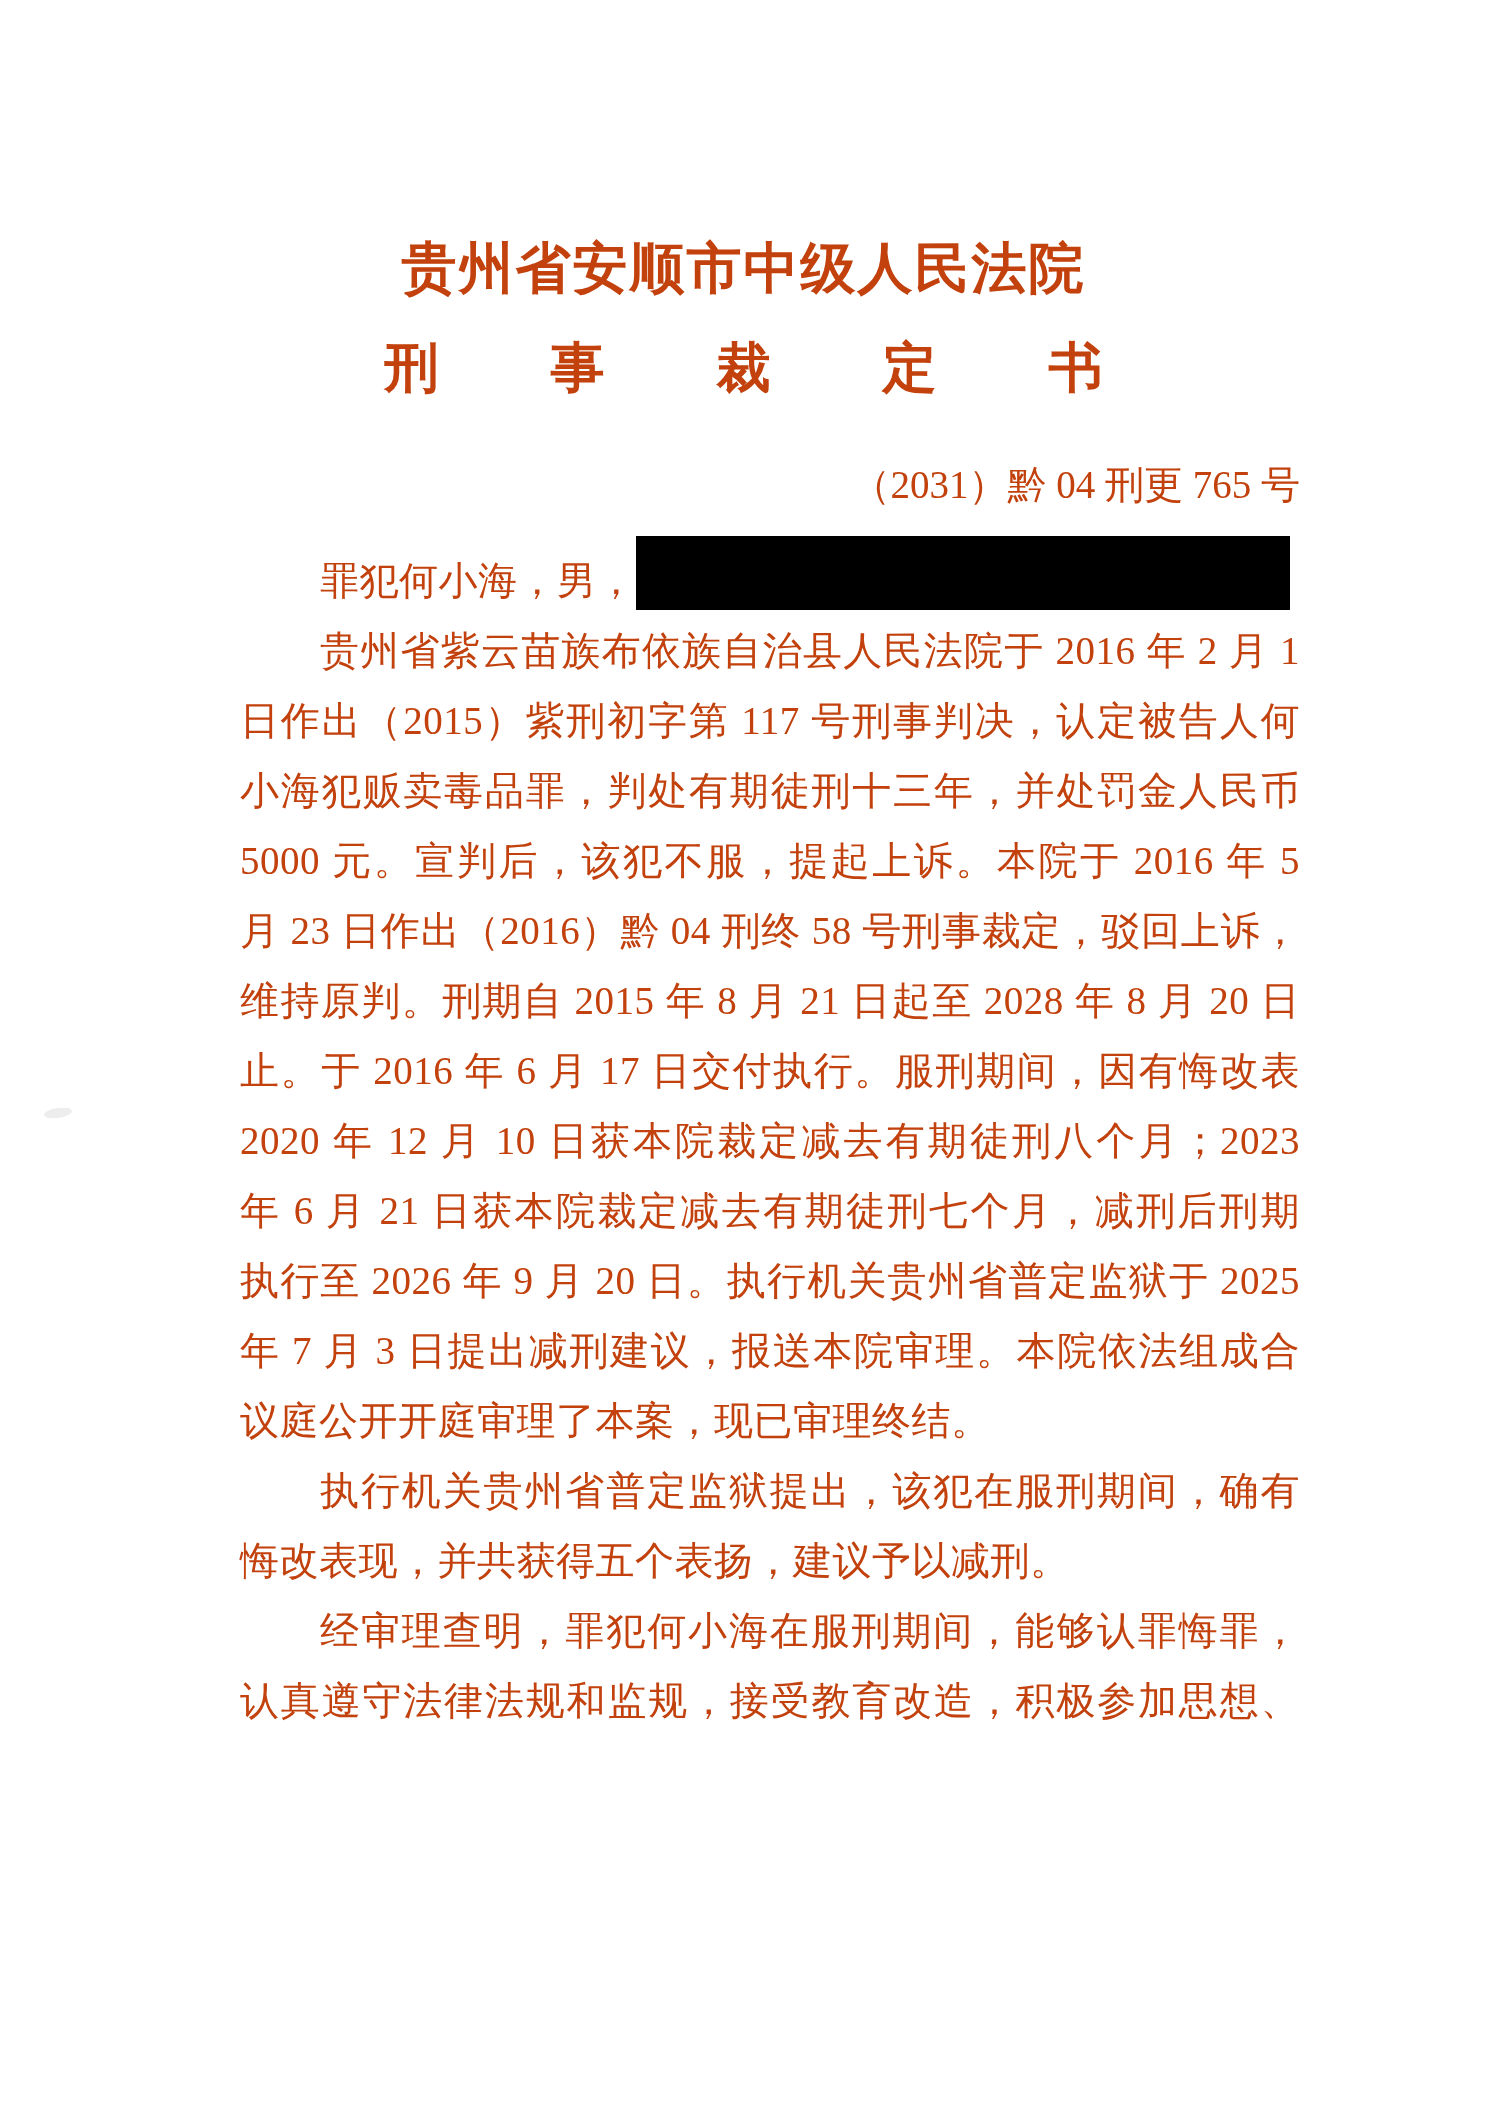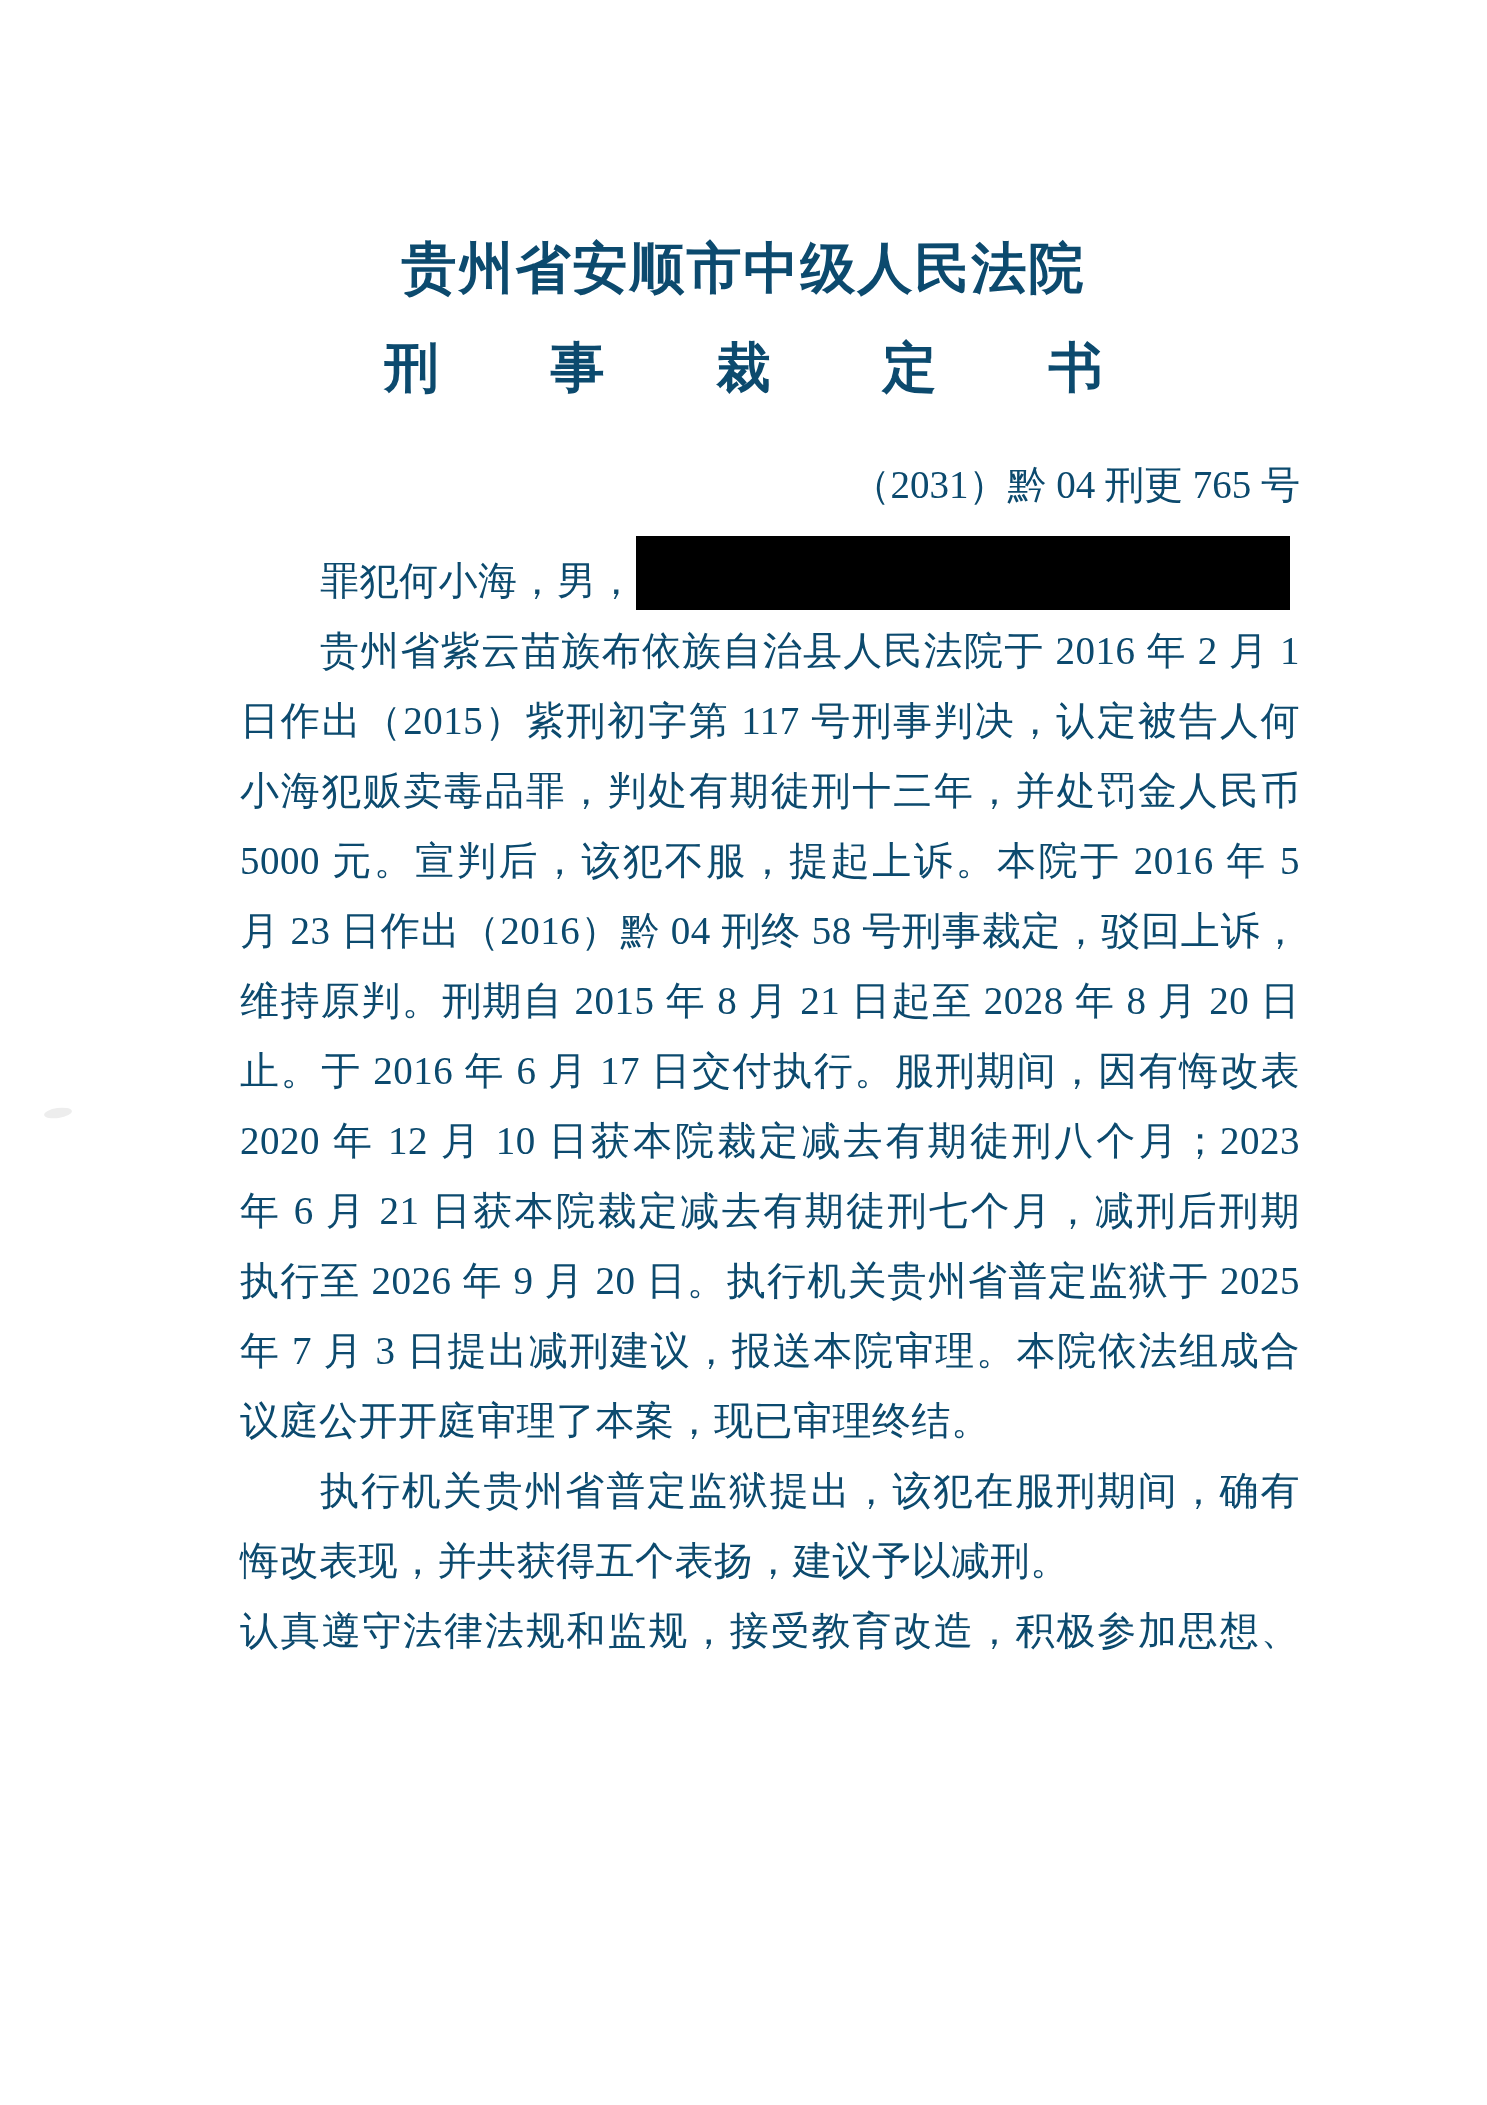--- a/index.html
+++ b/index.html
@@ -4,21 +4,21 @@
 <style>
   html, body { margin: 0; padding: 0; background: #9a9a9a; }
   .page {
     position: relative;
     width: 1487px;
     height: 2105px;
     margin: 0 auto;
     background: #ffffff;
     overflow: hidden;
     font-family: "Liberation Serif", serif;
-    color: #0c4a6e;
+    color: #c2410c;
   }
   .court-name {
     position: absolute;
     top: 238px;
     left: 0;
     width: 100%;
     text-align: center;
     font-size: 55px;
     font-weight: bold;
     letter-spacing: 2px;
@@ -123,19 +123,20 @@
     <div class="line stretch">月 23 日作出（2016）黔 04 刑终 58 号刑事裁定，驳回上诉，</div>
     <div class="line stretch">维持原判。刑期自 2015 年 8 月 21 日起至 2028 年 8 月 20 日</div>
     <div class="line stretch">止。于 2016 年 6 月 17 日交付执行。服刑期间，因有悔改表</div>
     <div class="line stretch">2020 年 12 月 10 日获本院裁定减去有期徒刑八个月；2023</div>
     <div class="line stretch">年 6 月 21 日获本院裁定减去有期徒刑七个月，减刑后刑期</div>
     <div class="line stretch">执行至 2026 年 9 月 20 日。执行机关贵州省普定监狱于 2025</div>
     <div class="line stretch">年 7 月 3 日提出减刑建议，报送本院审理。本院依法组成合</div>
     <div class="line">议庭公开开庭审理了本案，现已审理终结。</div>
     <div class="line stretch indent">执行机关贵州省普定监狱提出，该犯在服刑期间，确有</div>
     <div class="line">悔改表现，并共获得五个表扬，建议予以减刑。</div>
+    <div class="line stretch indent">经审理查明，罪犯何小海在服刑期间，能够认罪悔罪，</div>
     <div class="line stretch">认真遵守法律法规和监规，接受教育改造，积极参加思想、</div>
 
   </div>
 
   <div class="scan-artifact"></div>
 
 </div>
 
 </body></html>

